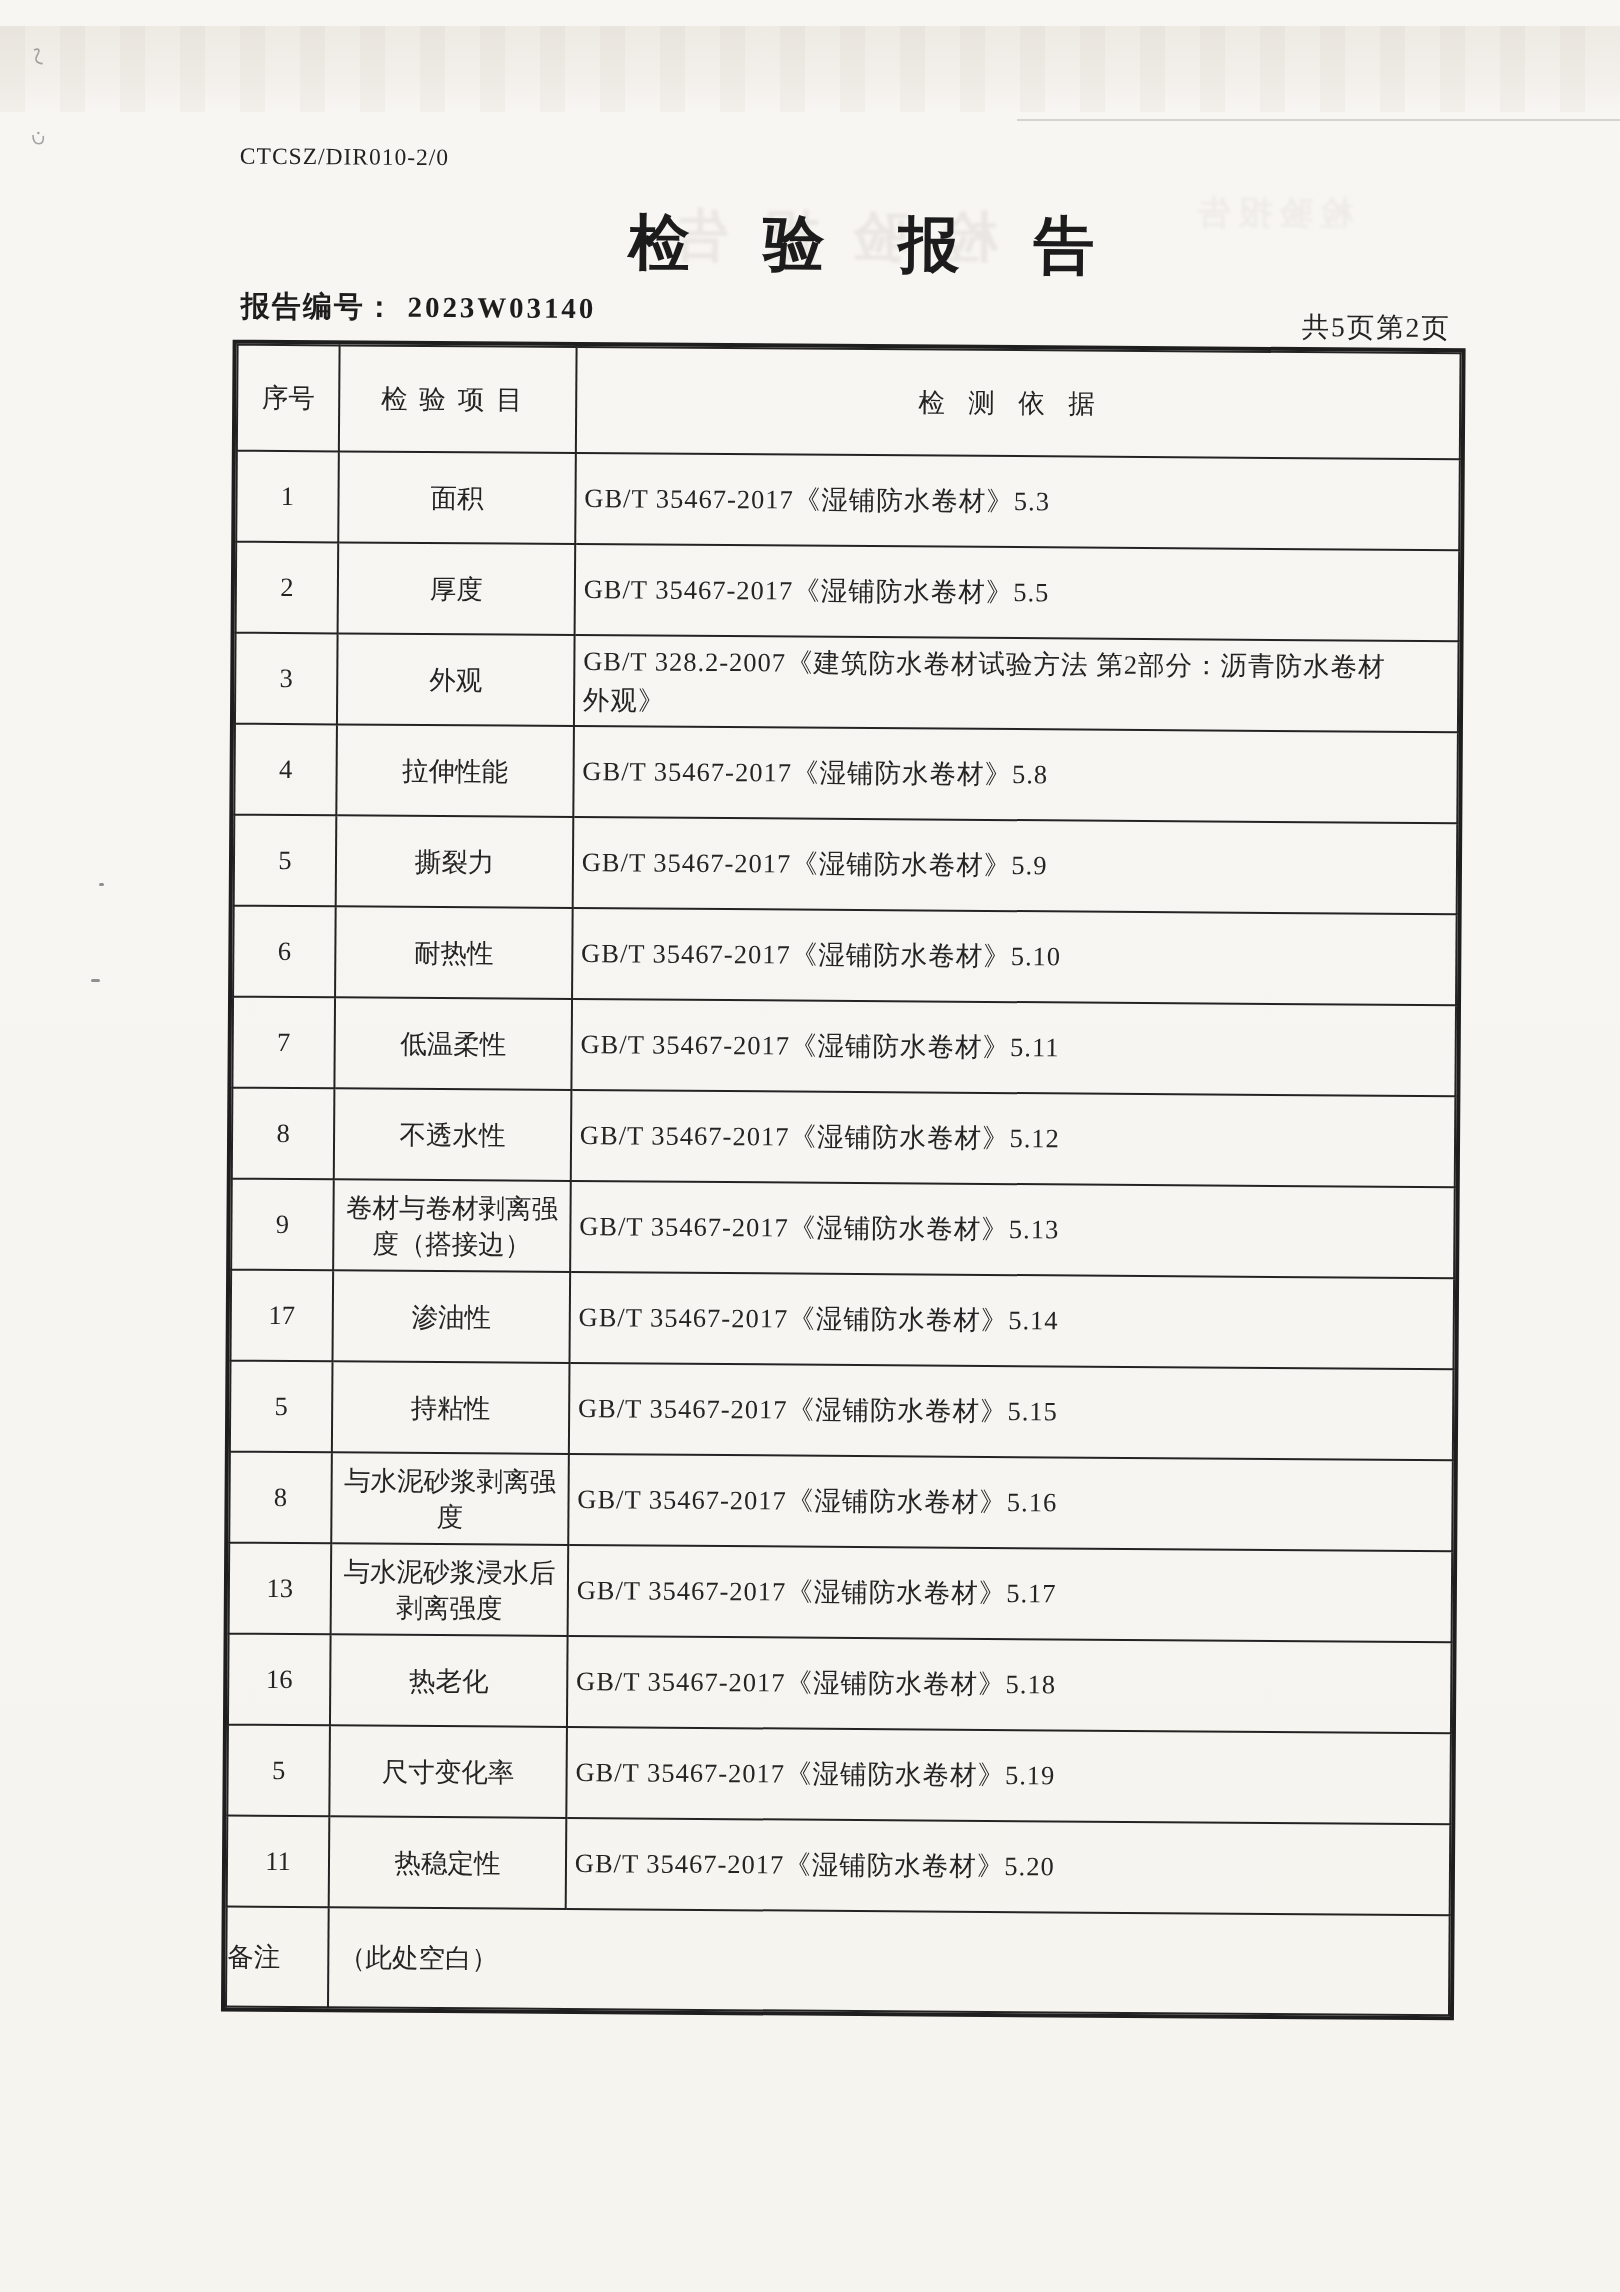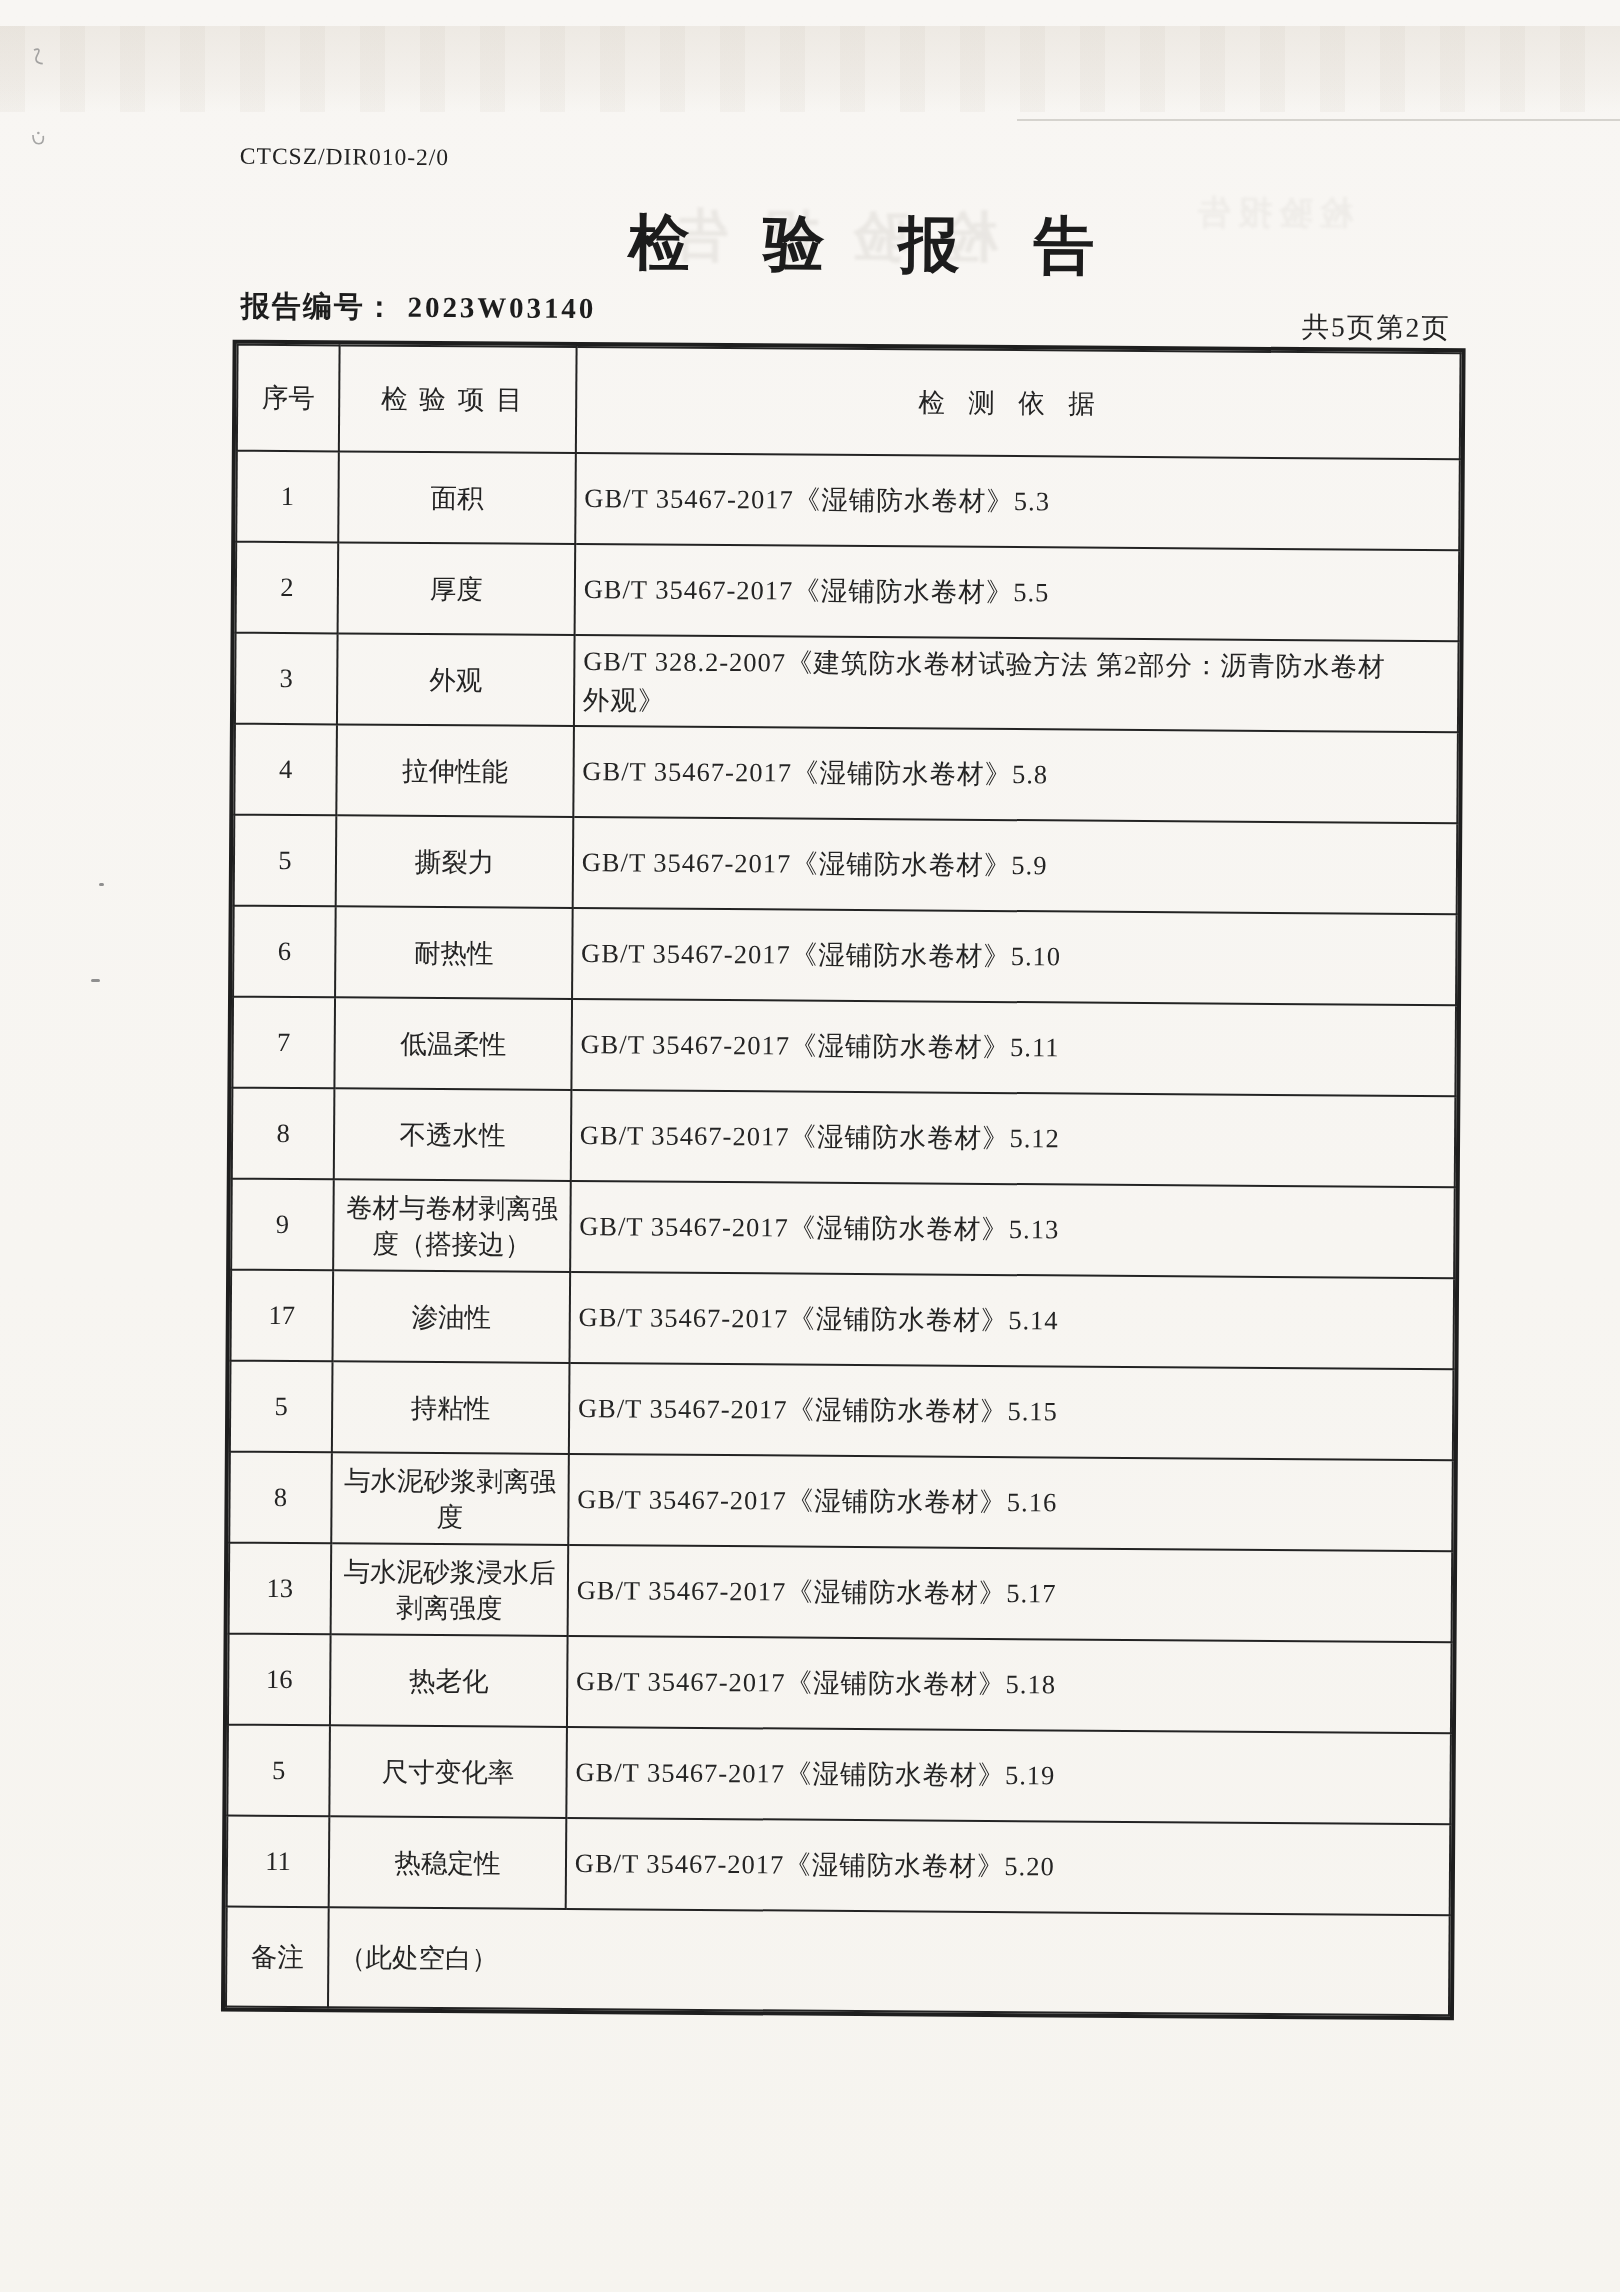--- a/index.html
+++ b/index.html
@@ -81,21 +81,21 @@
   .h-item { letter-spacing: 11.8px; }
   .h-basis { letter-spacing: 23.5px; }
   .report-table tbody td { height: 91px; font-size: 26.5px; }
   td.c-no { text-align: center; letter-spacing: 0; }
   td.c-item { text-align: center; padding: 0 7.8px; line-height: 36px; }
   td.c-basis {
     text-align: left; padding: 3.9px 61px 3.9px 7.8px;
     font-size: 25.5px; line-height: 39px; letter-spacing: 1px;
   }
   tbody.remarks-body td { height: 100px; }
-  td.c-remarks-label { text-align: center; font-size: 26.5px; }
+  td.c-remarks-label { font-size: 26.5px; }
   td.c-remarks-content { text-align: left; padding-left: 9.8px; font-size: 26.5px; }
 </style>
 </head>
 <body>
 
 <div class="scan-top-band"></div>
 <div class="scan-top-line"></div>
 
 <span class="scan-mark" style="left:31px; top:47px;">
   <svg width="14.7" height="21.6" viewBox="0 0 15 22">

